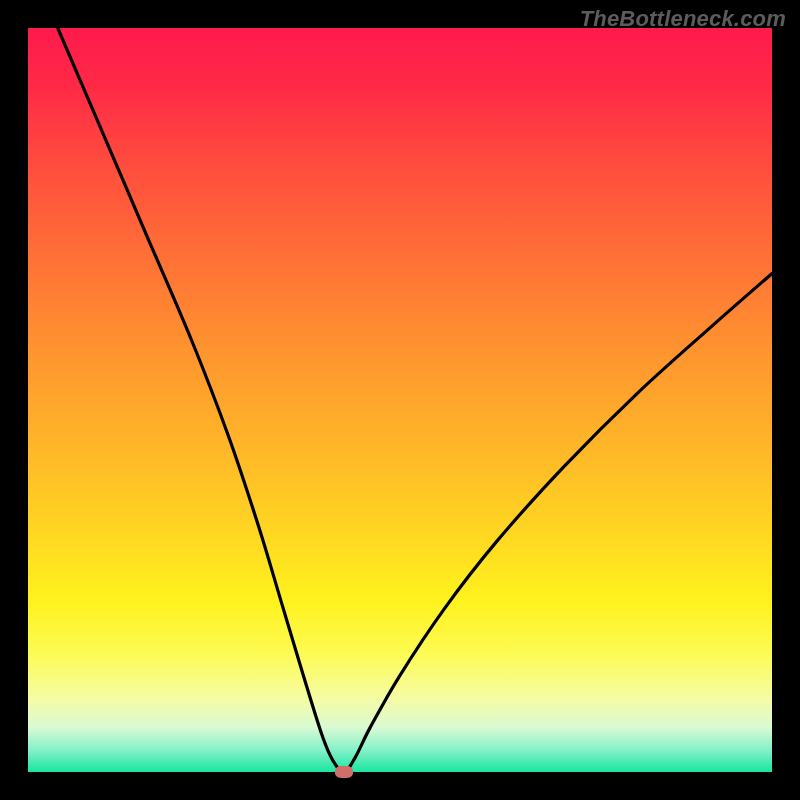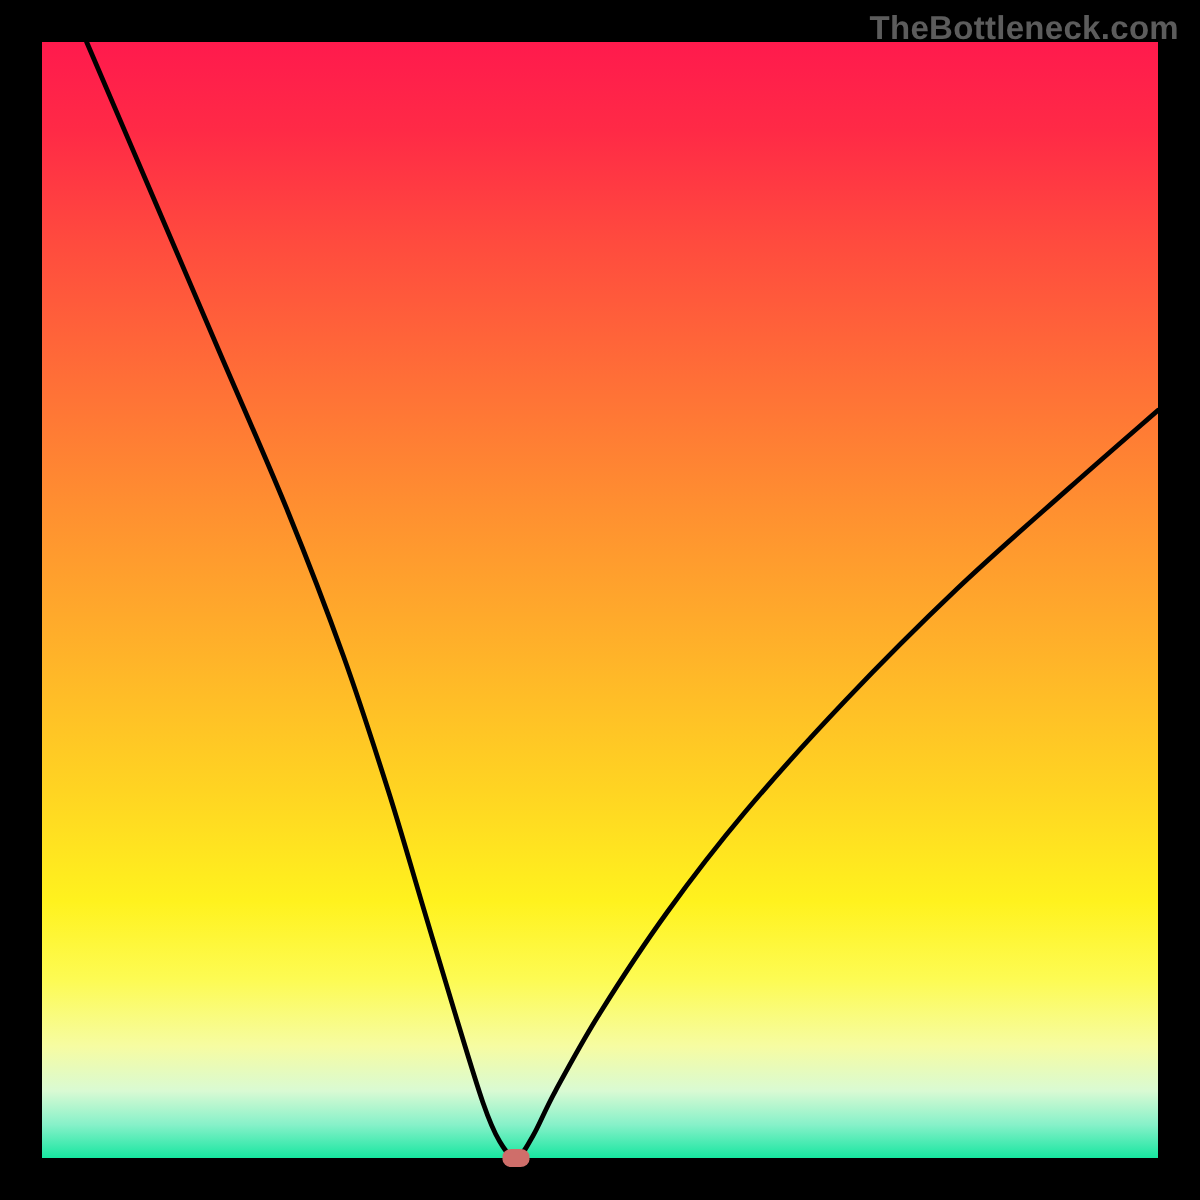--- a/index.html
+++ b/index.html
@@ -2,20 +2,21 @@
 <html><head>
 <meta charset="utf-8">
 <style>
   * { margin: 0; padding: 0; box-sizing: border-box; }
   html, body { width: 800px; height: 800px; overflow: hidden; background: #000; }
   .outer {
     width: 800px;
     height: 777px;
     background: #000;
     position: relative;
+    font-style: italic;
   }
   .watermark {
     position: absolute;
     top: 6px;
     right: 14px;
     font-family: Arial, sans-serif;
     font-size: 22px;
     font-weight: 600;
     color: #5c5c5c;
     letter-spacing: 0.2px;

